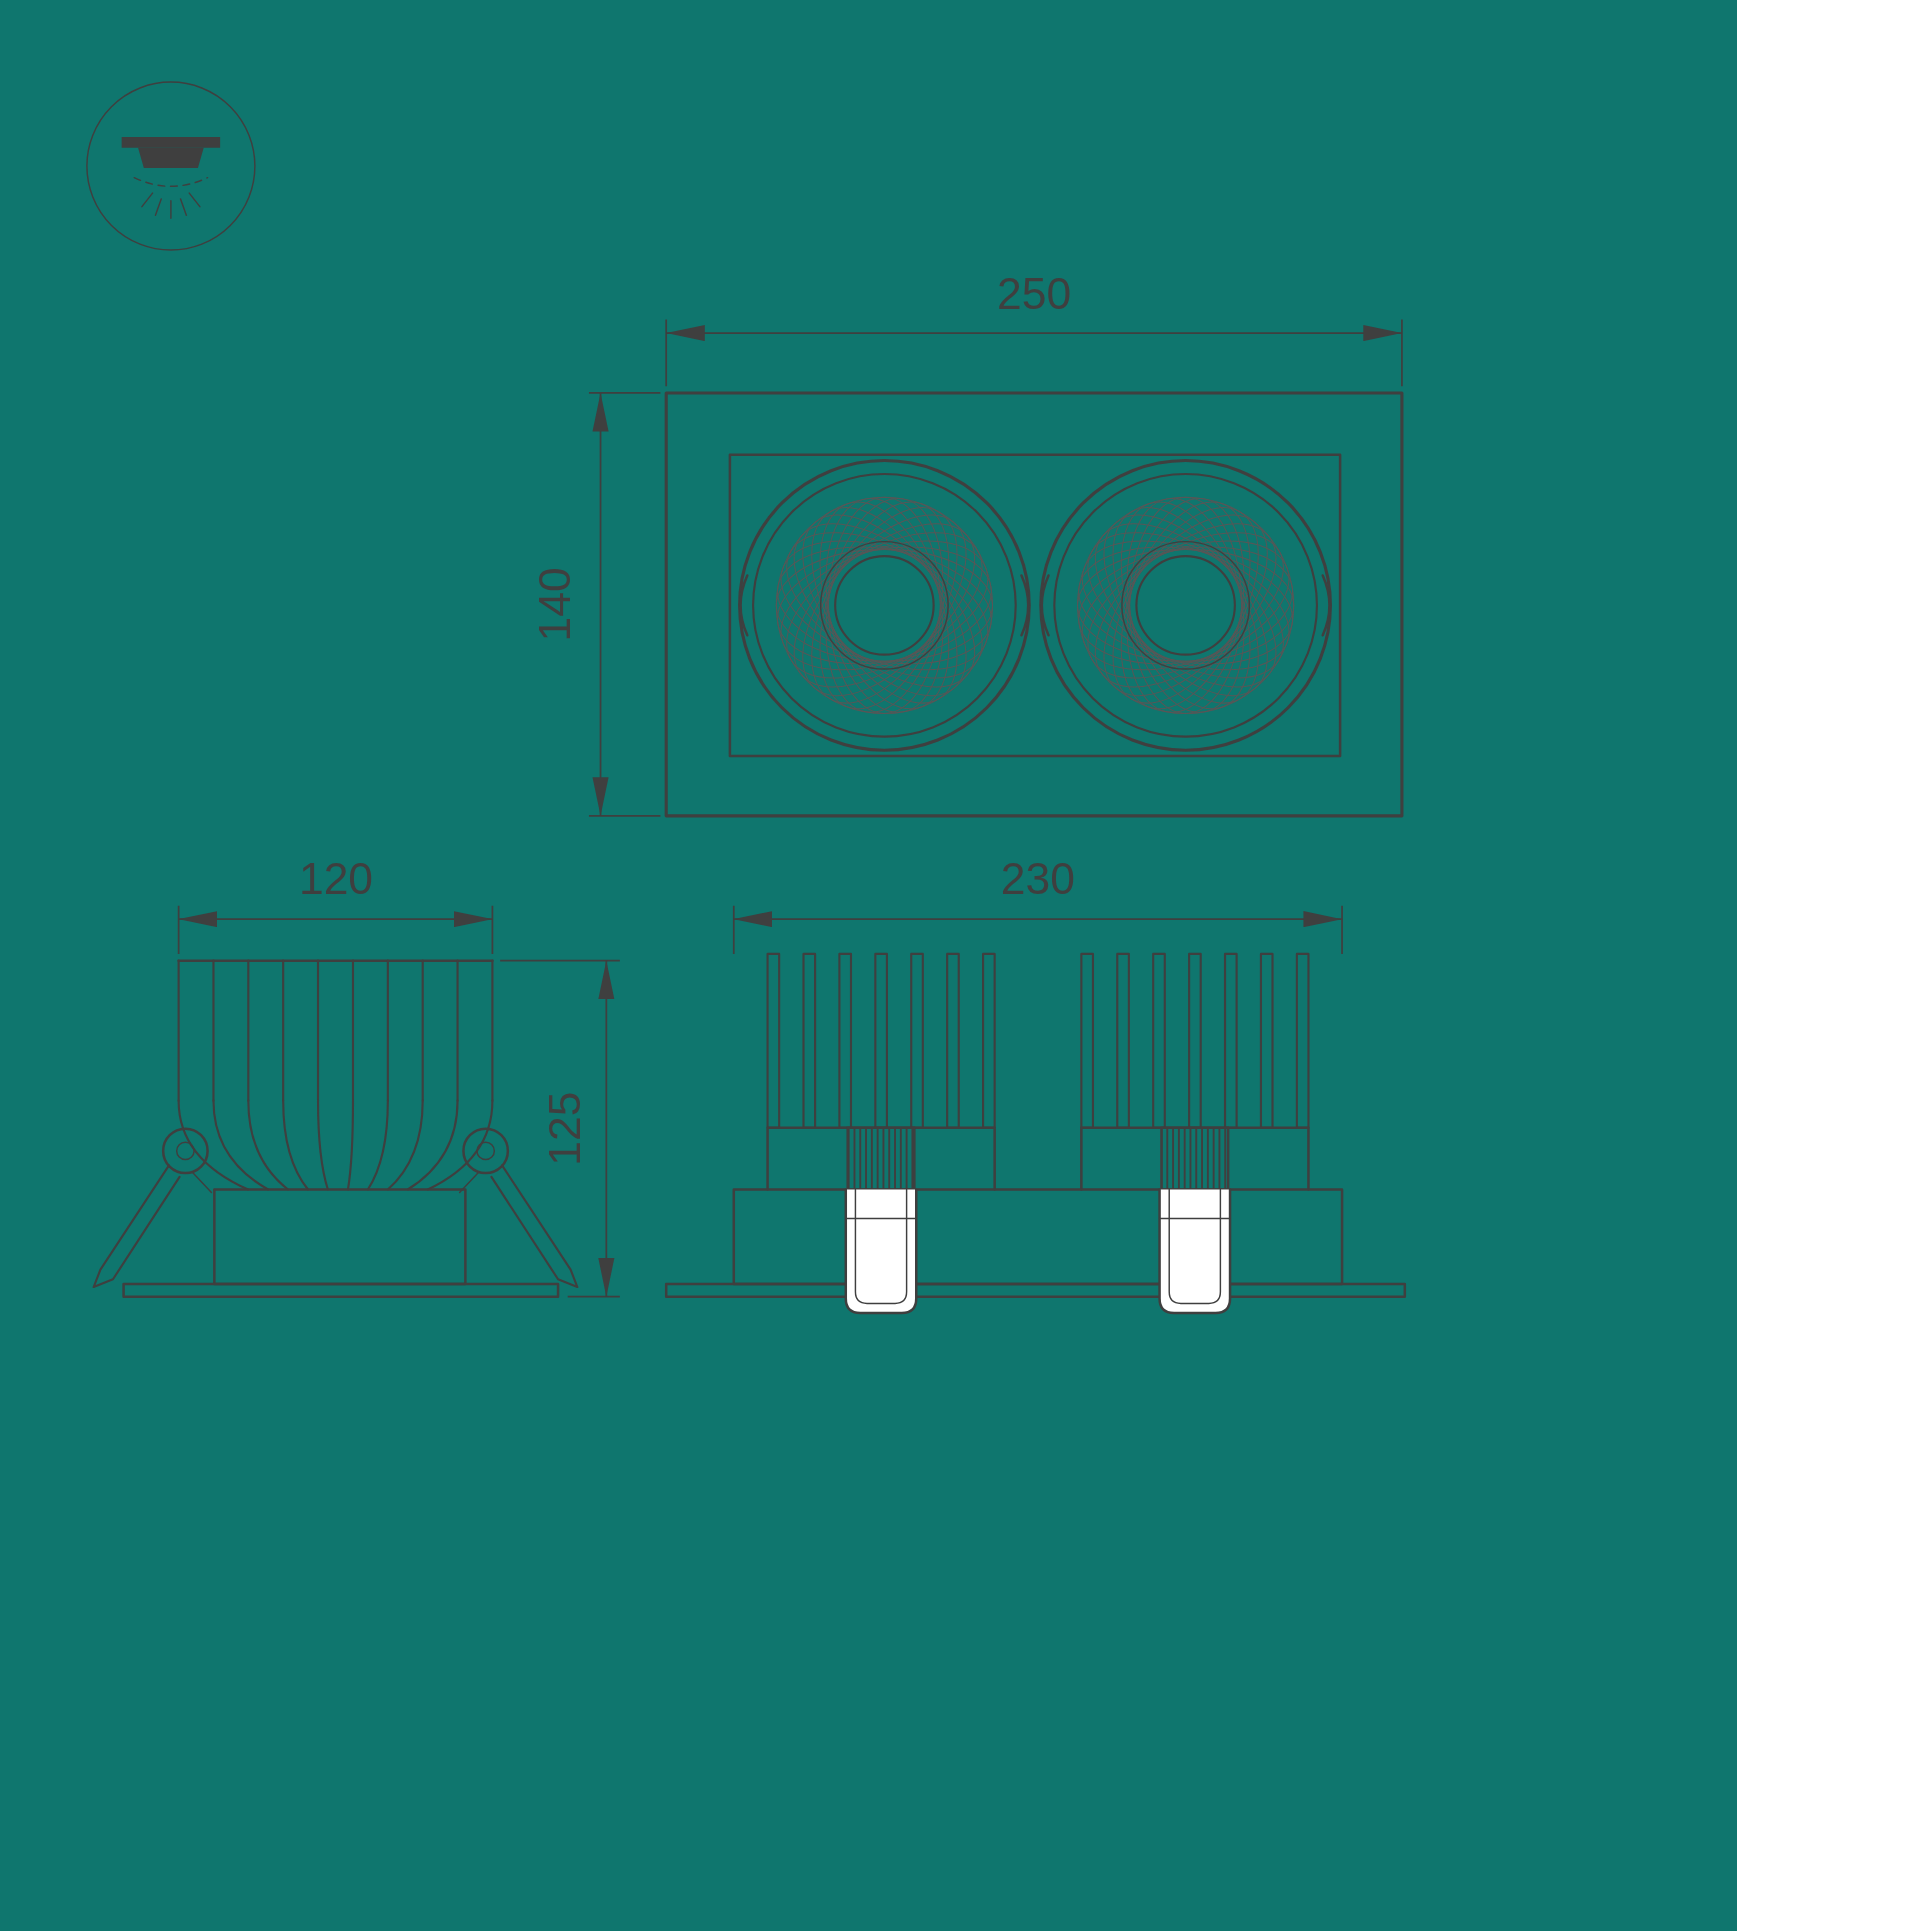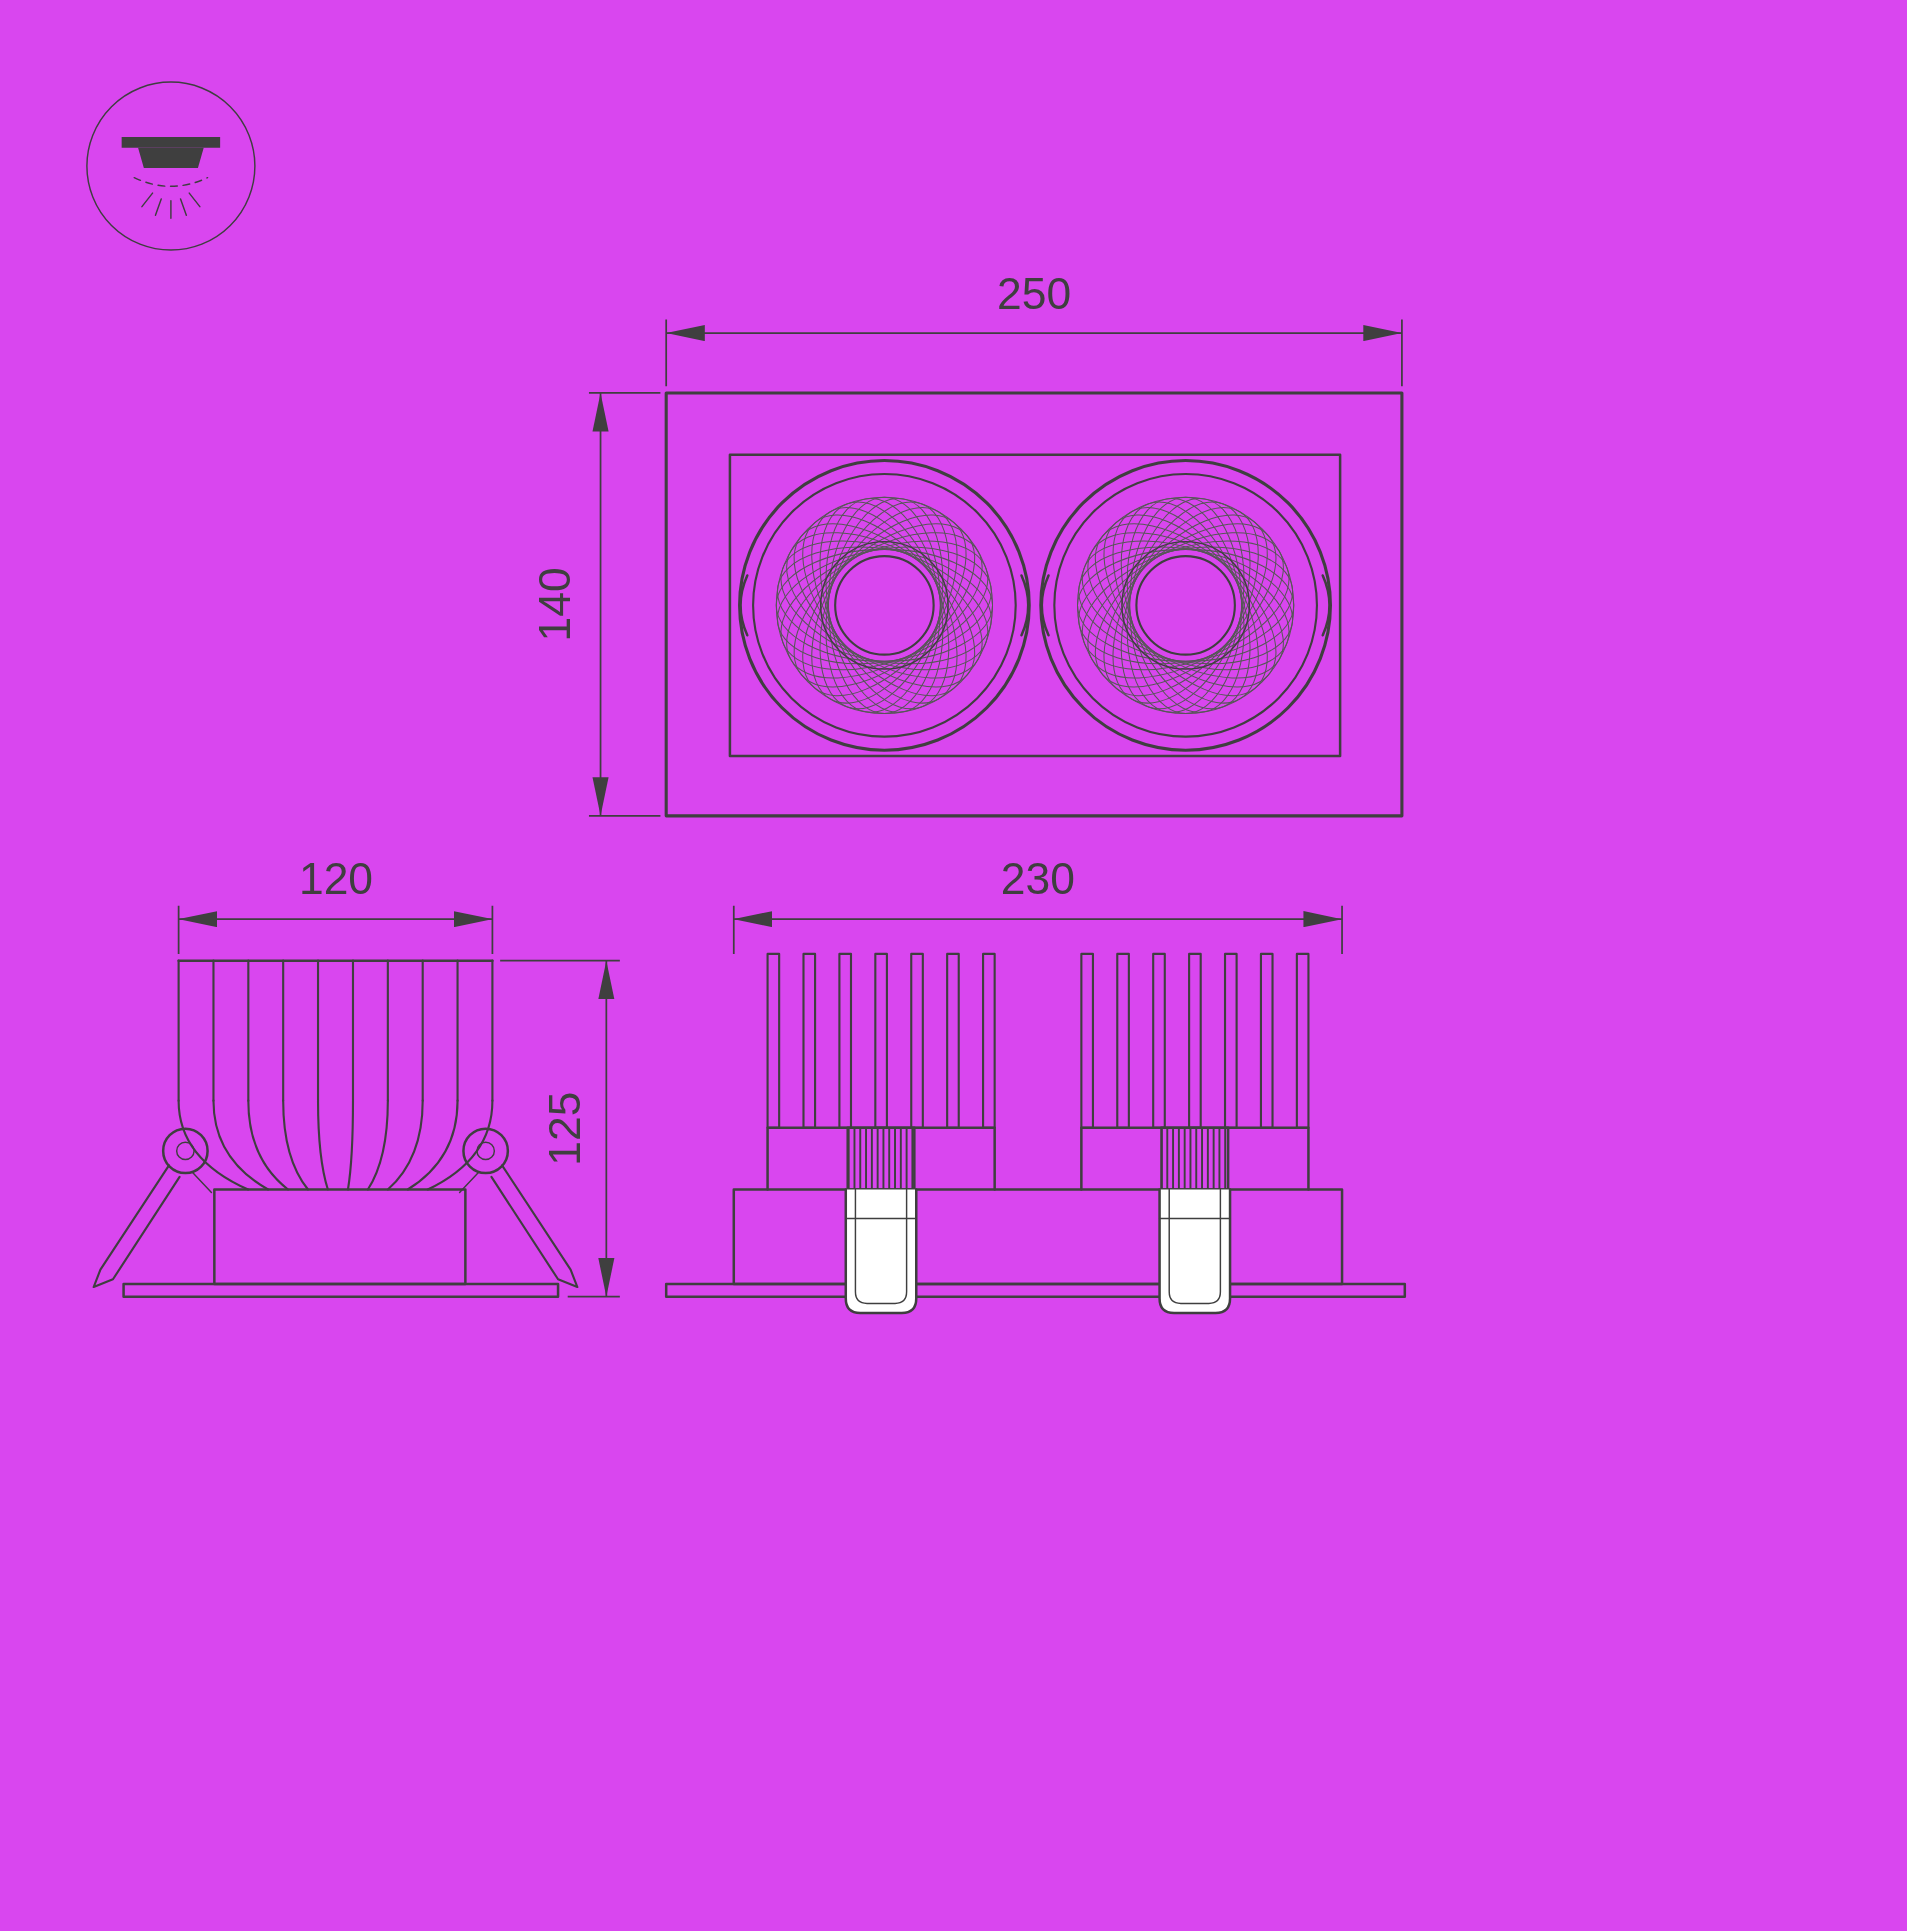--- a/index.html
+++ b/index.html
@@ -1,16 +1,16 @@
 <!DOCTYPE html>
 <html><head>
 <meta charset="utf-8">
 <style>
   html,body{margin:0;padding:0;background:#ffffff;}
-  .page{width:1907px;height:1931px;background:#d946ef;position:relative;}
+  .page{width:1737px;height:1931px;background:#0f766e;position:relative;}
   svg{display:block;}
   .ln{fill:none;stroke:#3f3f3f;stroke-width:2.6;stroke-linecap:round;stroke-linejoin:round;}
   .w3{stroke-width:3.2;}
   .w2{stroke-width:2.2;}
   .thin{stroke-width:1.5;}
   .mesh{fill:none;stroke:#575757;stroke-width:1.05;}
   .dim{fill:none;stroke:#3f3f3f;stroke-width:1.8;}
   .solid{fill:#3f3f3f;stroke:none;}
   .white{fill:#ffffff;}
   text{font-family:"Liberation Sans",sans-serif;font-size:46px;fill:#3f3f3f;}

